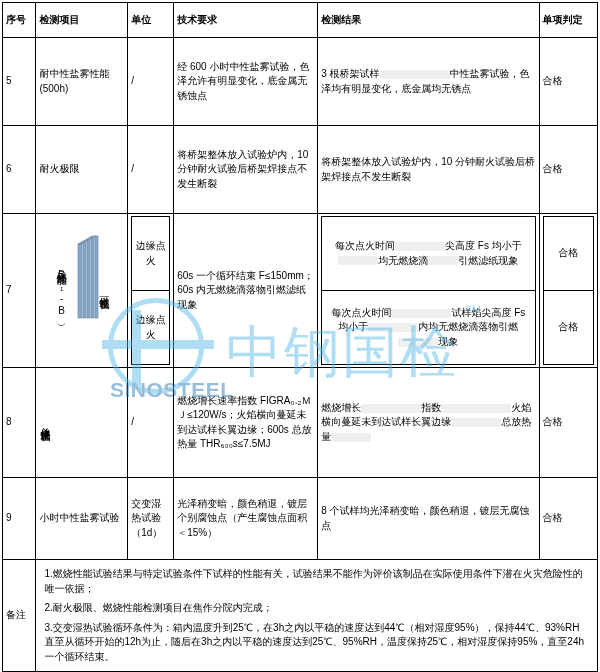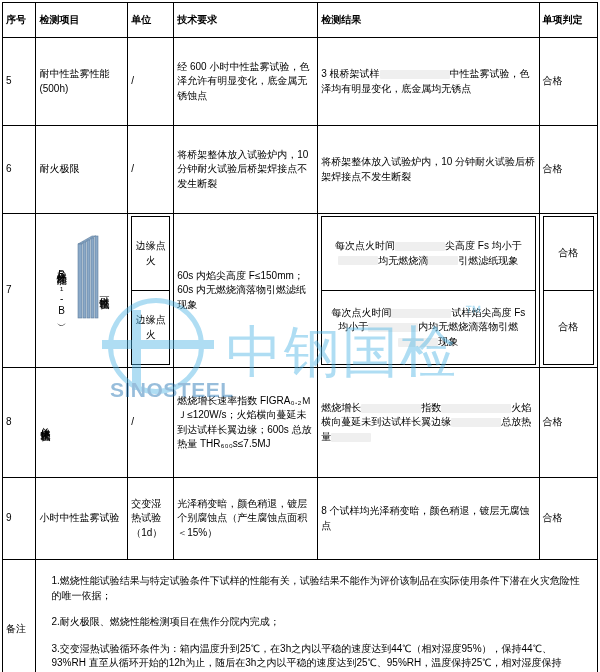--- a/index.html
+++ b/index.html
@@ -106,21 +106,21 @@
   .r60 { width: 60px; }
   .r70 { width: 70px; }
 
   
   .remark-cell {
     text-align: left;
     font-size: 10px;
     line-height: 1.6;
     padding: 4px 6px;
   }
-  .remark-cell p { margin: 12px; text-indent: 0; }
+  .remark-cell p { margin: 5px; text-indent: 0; }
 
   
   .watermark {
     position: absolute;
     left: 0;
     top: 270px;
     width: 600px;
     height: 160px;
     pointer-events: none;
     display: flex;
@@ -256,21 +256,21 @@
             <tbody>
                 <tr style="height:74px;">
                   <td>边缘点火</td>
                 </tr>
             <tr style="height:74px;">
                   <td>边缘点火</td>
                 </tr>
           </tbody>
             </table>
         </td>
-        <td class="txt-left">60s 内焰尖高度 F≤150mm；60s 内无燃烧滴落物引燃滤纸现象</td>
+        <td class="txt-left">60s 一个循环结束 F≤150mm；60s 内无燃烧滴落物引燃滤纸现象</td>
         <td class="nopad">
           <table class="subtable">
             <tbody>
                 <tr style="height:74px;">
               <td class="txt-left">
                 每次点火时间<span class="redact r50"></span>尖高度 Fs 均小于<span class="redact r40"></span>均无燃烧滴<span class="redact r30"></span>引燃滤纸现象
               </td>
             </tr>
             <tr style="height:74px;">
               <td class="txt-left">

